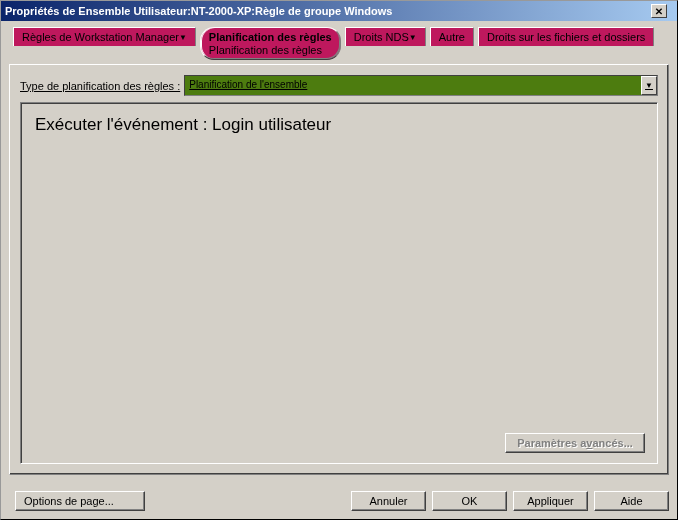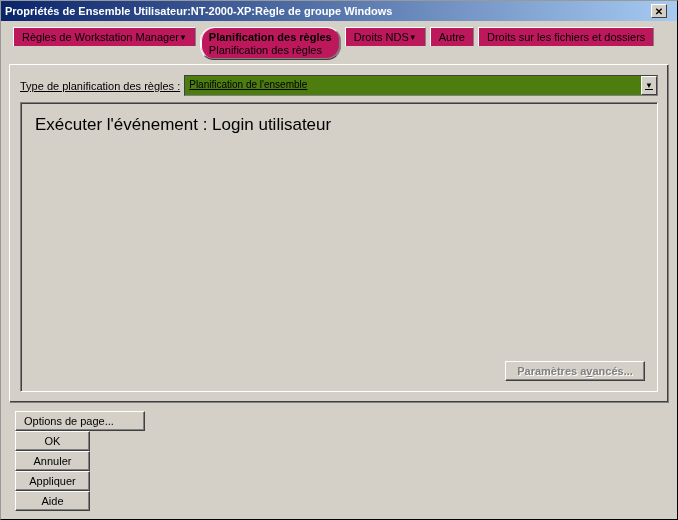--- a/index.html
+++ b/index.html
@@ -165,23 +165,22 @@
     color: #000;
     cursor: default;
     min-width: 75px;
     text-align: center;
   }
   .winbtn.disabled { color: #808080; text-shadow: 1px 1px 0 #fff; }
   .winbtn .ul { text-decoration: underline; }
 
   .bottom-row {
     display: flex;
-    margin-top: 8px;
-    align-items: flex-start;
-    flex-direction: column;
+    margin-top: 16px;
+    align-items: flex-end;
   }
   .bottom-row .spacer { flex: 1; }
   .bottom-row .winbtn { margin-left: 6px; }
 </style>
 </head>
 <body>
 
 <div class="window">
 
   <div class="titlebar">
@@ -236,20 +235,20 @@
             <span>Paramètres a</span><span class="ul">v</span><span>ancés...</span>
           </button>
         </div>
       </div>
 
     </div>
 
     <div class="bottom-row">
       <button class="winbtn" style="min-width:130px; text-align:left; padding-left:8px;">Options de page...</button>
       <div class="spacer"></div>
+      <button class="winbtn">Annuler</button>
       <button class="winbtn">OK</button>
-      <button class="winbtn">Annuler</button>
       <button class="winbtn">Appliquer</button>
       <button class="winbtn">Aide</button>
     </div>
 
   </div>
 </div>
 
 </body></html>

